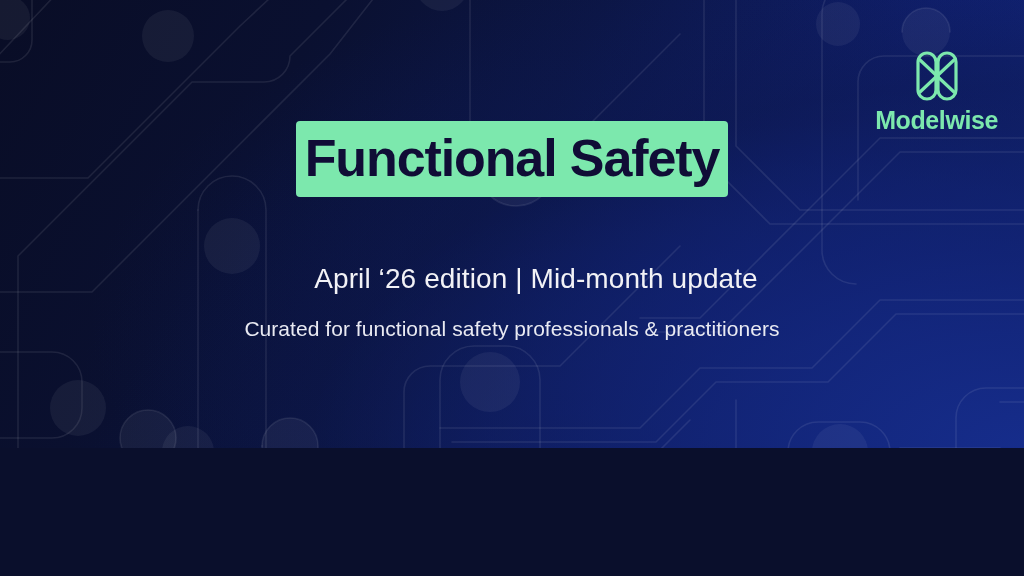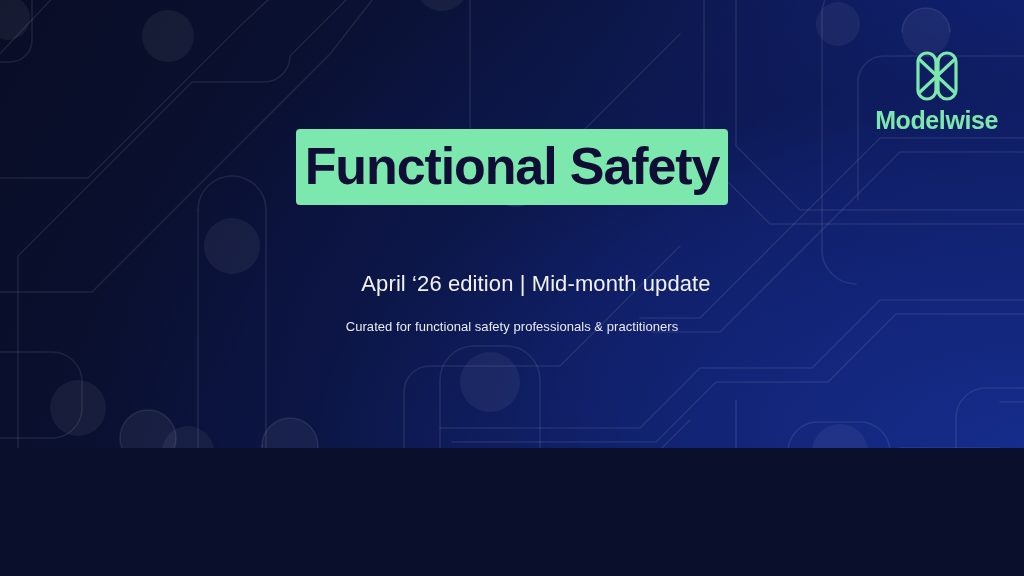--- a/index.html
+++ b/index.html
@@ -97,31 +97,31 @@
   }
   #title .plain {
     color:#f7f5f0;
     padding-left:10px;
     display:inline-block;
     line-height:1;
   }
 
   #subtitle {
     margin-top:66px;
-    font-size:22px;
+    font-size:28px;
     font-weight:normal;
     color:#f2f2f6;
     letter-spacing:0.1px;
     white-space:nowrap;
     margin-left:48px;
   }
 
   #tagline {
     margin-top:22px;
-    font-size:13px;
+    font-size:21px;
     font-weight:normal;
     color:#e9eaf2;
     letter-spacing:0.05px;
     white-space:nowrap;
   }
 </style>
 </head>
 <body>
 
 <div id="slide">

